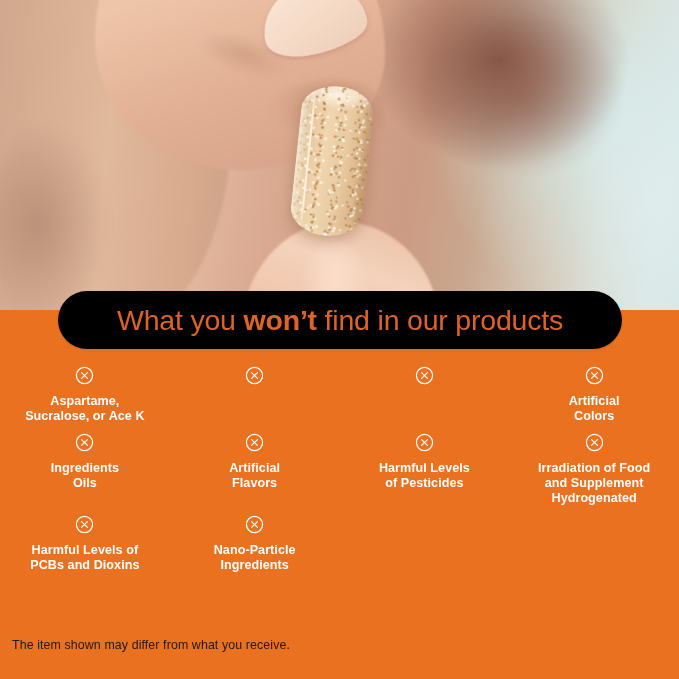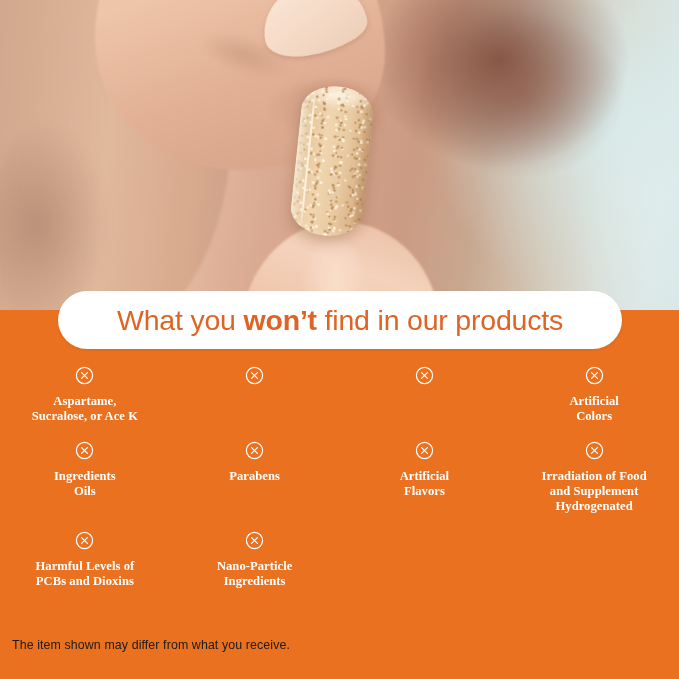--- a/index.html
+++ b/index.html
@@ -210,21 +210,21 @@
     filter: blur(0.7px);
   }
 
   
   #headline-pill {
     position: absolute;
     left: 58px;
     top: 291px;
     width: 564px;
     height: 58px;
-    background: #ffffff;
+    background: #000000;
     border-radius: 29px;
     display: flex;
     align-items: center;
     justify-content: center;
     box-shadow: 0 1px 3px rgba(0,0,0,0.07);
     z-index: 5;
   }
   #headline {
     color: #DE6425;
     font-size: 28.5px;
@@ -238,22 +238,21 @@
   }
 
   
   #grid {
     position: absolute;
     left: 0;
     top: 366px;
     width: 679px;
     display: grid;
     grid-template-columns: repeat(4, 1fr);
-    row-gap: 16px;
-    font-family: Liberation Serif, serif;
+    row-gap: 8px;
   }
   .cell {
     display: flex;
     flex-direction: column;
     align-items: center;
     padding: 0 6px;
   }
 
   .x-icon {
     width: 19px;
@@ -370,34 +369,35 @@
 Oils</span>
     </div>
     <div class="cell row-2">
       <span class="x-icon">
         <svg width="19" height="19" viewBox="0 0 24 24" fill="none" stroke="#ffffff" stroke-width="1.5" stroke-linecap="round">
             <circle cx="12" cy="12" r="10.2"></circle>
             <line x1="8.3" y1="8.3" x2="15.7" y2="15.7"></line>
             <line x1="15.7" y1="8.3" x2="8.3" y2="15.7"></line>
           </svg>
       </span>
-      <span class="cell-label">Parabens</span>
-    </div>
-    <div class="cell row-2">
-      <span class="x-icon">
-        <svg width="19" height="19" viewBox="0 0 24 24" fill="none" stroke="#ffffff" stroke-width="1.5" stroke-linecap="round">
-            <circle cx="12" cy="12" r="10.2"></circle>
-            <line x1="8.3" y1="8.3" x2="15.7" y2="15.7"></line>
-            <line x1="15.7" y1="8.3" x2="8.3" y2="15.7"></line>
-          </svg>
-      </span>
       <span class="cell-label">Artificial
 Flavors</span>
     </div>
 
+    <div class="cell row-3">
+      <span class="x-icon">
+        <svg width="19" height="19" viewBox="0 0 24 24" fill="none" stroke="#ffffff" stroke-width="1.5" stroke-linecap="round">
+            <circle cx="12" cy="12" r="10.2"></circle>
+            <line x1="8.3" y1="8.3" x2="15.7" y2="15.7"></line>
+            <line x1="15.7" y1="8.3" x2="8.3" y2="15.7"></line>
+          </svg>
+      </span>
+      <span class="cell-label">Harmful Levels
+of Pesticides</span>
+    </div>
     <div class="cell row-3">
       <span class="x-icon">
         <svg width="19" height="19" viewBox="0 0 24 24" fill="none" stroke="#ffffff" stroke-width="1.5" stroke-linecap="round">
             <circle cx="12" cy="12" r="10.2"></circle>
             <line x1="8.3" y1="8.3" x2="15.7" y2="15.7"></line>
             <line x1="15.7" y1="8.3" x2="8.3" y2="15.7"></line>
           </svg>
       </span>
       <span class="cell-label">Irradiation of Food
 and Supplement

